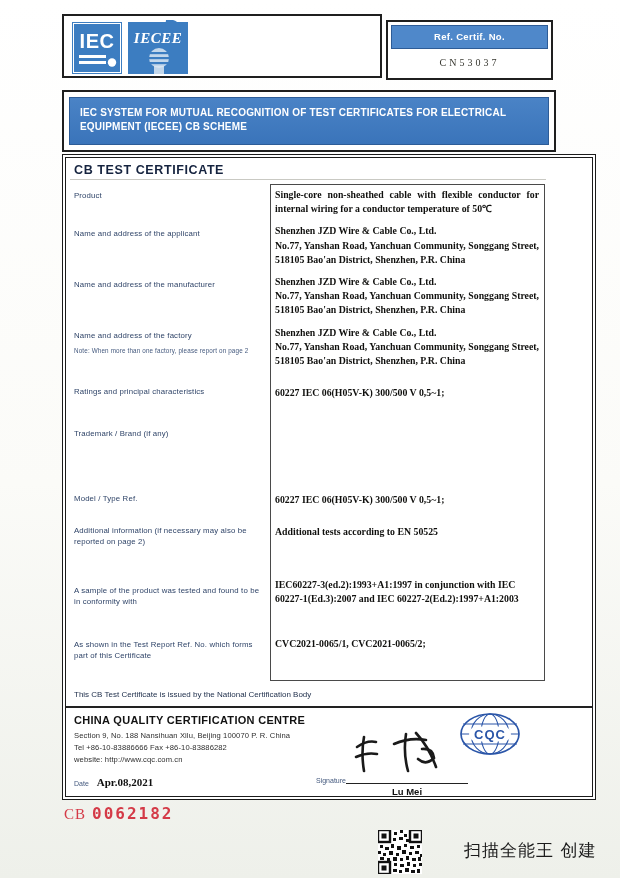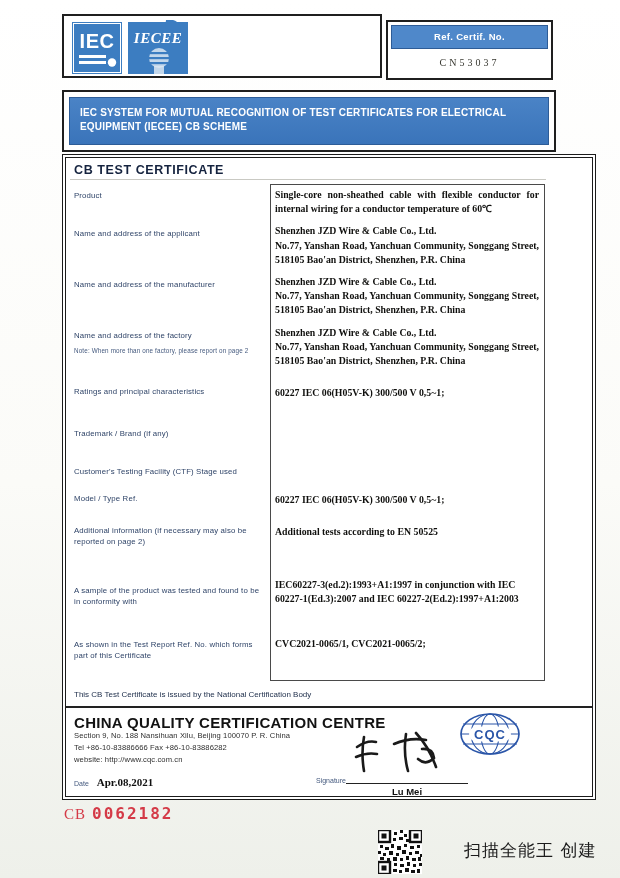--- a/index.html
+++ b/index.html
@@ -47,21 +47,21 @@
   .r-factory{min-height:52px}.r-ratings{min-height:46px}.r-trademark{min-height:38px}
   .r-ctf{min-height:27px}.r-model{min-height:32px}.r-addinfo{min-height:50px}
   .r-sample{min-height:60px}.r-report{min-height:62px}
   .r-product .lbl{padding-top:6px}.r-ratings .lbl{padding-top:12px}.r-sample .lbl{padding-top:18px}
   .r-report .lbl{padding-top:12px}
   .r-ratings .val{padding-top:12px}.r-model .val{padding-top:8px}.r-addinfo .val{padding-top:8px}
   .r-sample .val{padding-top:11px}.r-report .val{padding-top:10px}
 
   .issued-note{position:absolute;left:8px;top:532px;font-size:8px;color:#22324e;}
   .footer-rule{position:absolute;left:0;top:548px;width:100%;border-top:2px solid #222;}
-  .org-name{position:absolute;left:8px;top:556px;font-size:15px;font-weight:bold;
+  .org-name{position:absolute;left:8px;top:556px;font-size:11px;font-weight:bold;
     letter-spacing:.3px;color:#121212;}
   .org-line{position:absolute;left:8px;font-size:7.6px;color:#2e2e2e;letter-spacing:.1px;}
   .org-address{top:573px;} .org-telfax{top:585px;} .org-web{top:597px;}
   .date-row{position:absolute;left:8px;top:614px;}
   .small-cap{font-size:7px;color:#44597e;margin-right:8px;}
   .date-val{font-size:11px;font-weight:bold;color:#111;font-family:"Liberation Serif",serif;}
   .sig-group{position:absolute;left:250px;top:575px;width:160px;}
   .sig-label{position:absolute;left:0px;top:44px;font-size:7px;color:#44597e;}
   .sig-hand{position:absolute;left:34px;top:-8px;}
   .sig-line{position:absolute;left:30px;top:50px;width:122px;border-top:1.5px solid #222;}
@@ -114,21 +114,21 @@
 
   <div class="box main-box">
     <div class="cert-title">CB TEST CERTIFICATE</div>
     <div class="title-rule"></div>
 
     <div class="cert-table">
       <div class="value-frame"></div>
 
       <div class="row r-product">
         <div class="lbl">Product</div>
-        <div class="val">Single-core non-sheathed cable with flexible conductor for internal wiring for a conductor temperature of 60℃</div>
+        <div class="val">Single-core non-sheathed cable with flexible conductor for internal wiring for a conductor temperature of 50℃</div>
       </div>
       <div class="row r-applicant">
         <div class="lbl">Name and address of the applicant</div>
         <div class="val">Shenzhen JZD Wire &amp; Cable Co., Ltd.
 No.77, Yanshan Road, Yanchuan Community, Songgang Street, 518105 Bao'an District, Shenzhen, P.R. China</div>
       </div>
       <div class="row r-manufacturer">
         <div class="lbl">Name and address of the manufacturer</div>
         <div class="val">Shenzhen JZD Wire &amp; Cable Co., Ltd.
 No.77, Yanshan Road, Yanchuan Community, Songgang Street, 518105 Bao'an District, Shenzhen, P.R. China</div>
@@ -143,21 +143,20 @@
       </div>
       <div class="row r-ratings">
         <div class="lbl">Ratings and principal characteristics</div>
         <div class="val">60227 IEC 06(H05V-K) 300/500 V 0,5~1;</div>
       </div>
       <div class="row r-trademark">
         <div class="lbl">Trademark / Brand (if any)</div>
         <div class="val"></div>
       </div>
       <div class="row r-ctf">
-        <div class="lbl">Customer's Testing Facility (CTF) Stage used</div>
         <div class="val"></div>
       </div>
       <div class="row r-model">
         <div class="lbl">Model / Type Ref.</div>
         <div class="val">60227 IEC 06(H05V-K) 300/500 V 0,5~1;</div>
       </div>
       <div class="row r-addinfo">
         <div class="lbl">Additional information (if necessary may also be reported on page 2)</div>
         <div class="val">Additional tests according to EN 50525</div>
       </div>

